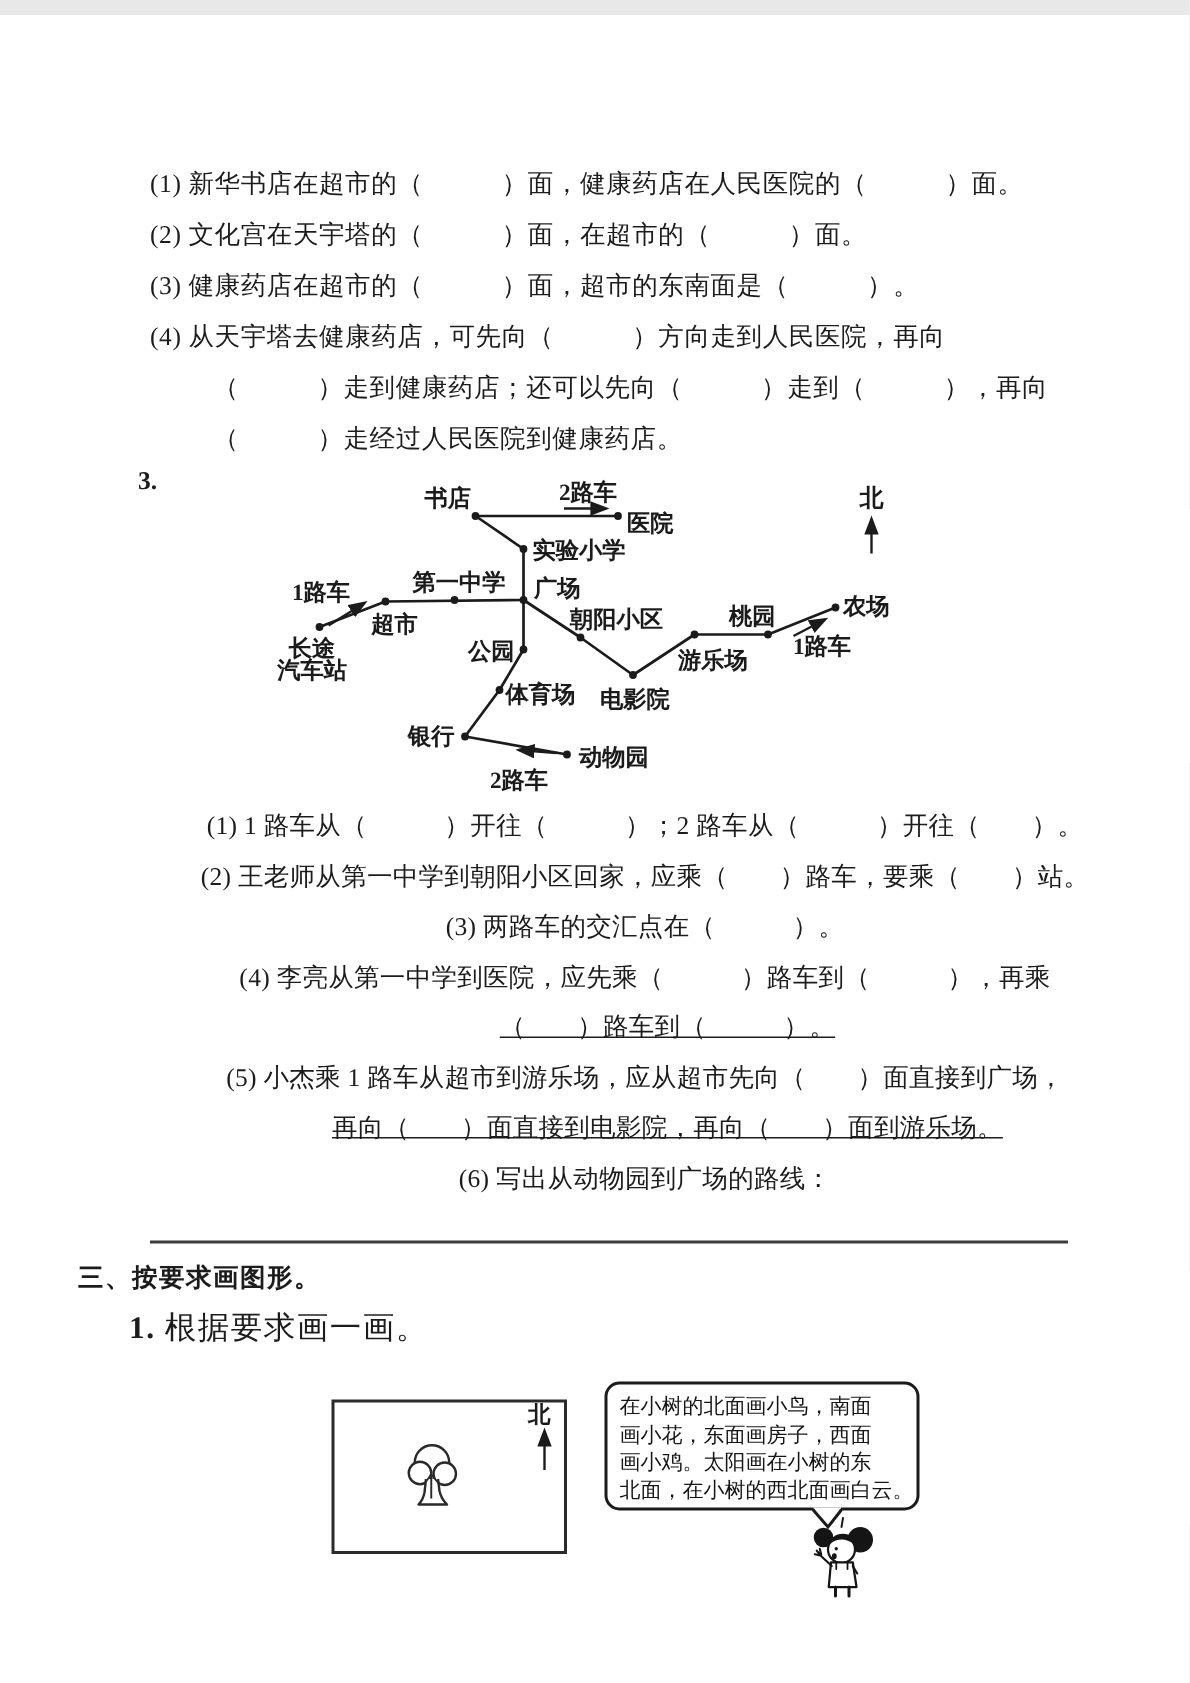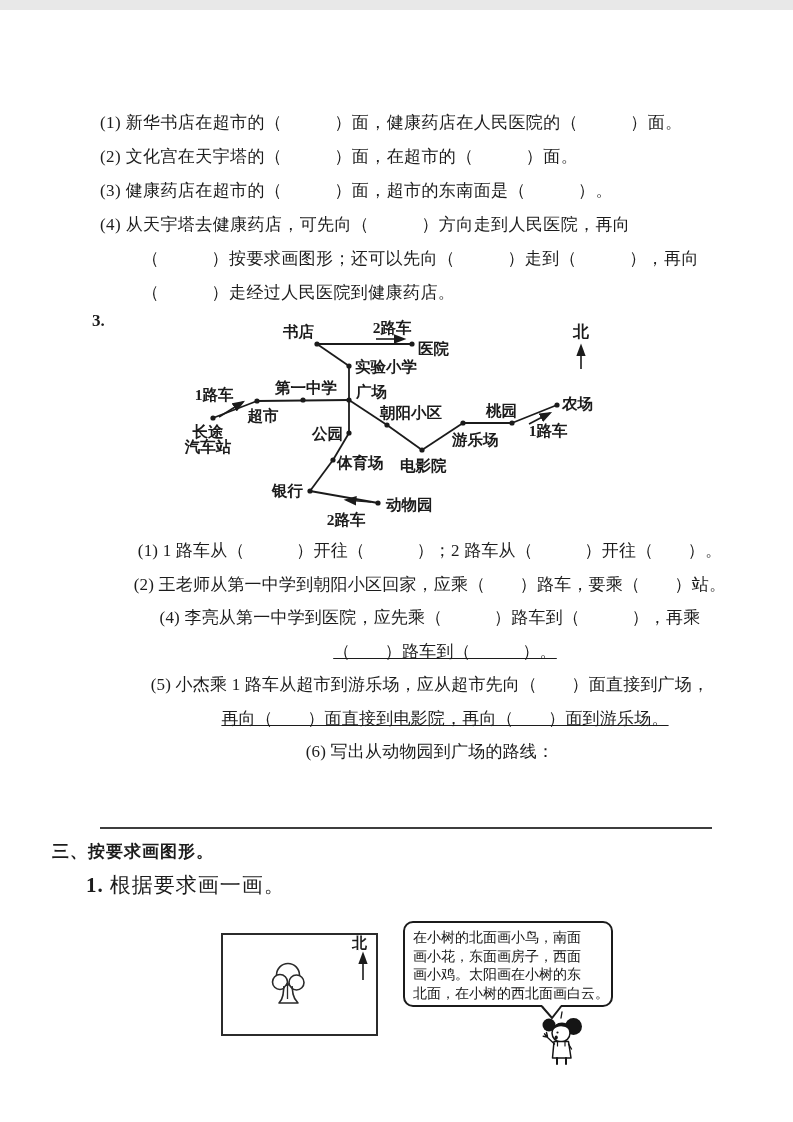--- a/index.html
+++ b/index.html
@@ -34,21 +34,21 @@
 </head>
 <body>
 
 <div class="page">
 
   <div class="qblock" style="left:100px;top:96px;width:660px;">
     <div class="q-line">(1) 新华书店在超市的（　　　）面，健康药店在人民医院的（　　　）面。</div>
     <div class="q-line">(2) 文化宫在天宇塔的（　　　）面，在超市的（　　　）面。</div>
     <div class="q-line">(3) 健康药店在超市的（　　　）面，超市的东南面是（　　　）。</div>
     <div class="q-line">(4) 从天宇塔去健康药店，可先向（　　　）方向走到人民医院，再向</div>
-    <div class="q-line indent-a">（　　　）按要求画图形；还可以先向（　　　）走到（　　　），再向</div>
+    <div class="q-line indent-a">（　　　）走到健康药店；还可以先向（　　　）走到（　　　），再向</div>
     <div class="q-line indent-a">（　　　）走经过人民医院到健康药店。</div>
   </div>
 
   <div class="map-label">3.</div>
 
   <svg class="map-svg" width="650" height="225" viewBox="0 300 650 225">
     <defs>
       <marker id="ah" markerWidth="9" markerHeight="8" refX="6.5" refY="3" orient="auto">
         <path d="M0,0 L8,3 L0,6 Z" fill="#1b1b1b"></path>
       </marker>
@@ -115,20 +115,21 @@
       </g>
     <g id="map-north">
         <line x1="581" y1="359" x2="581" y2="336" stroke="#1b1b1b" stroke-width="1.6" marker-end="url(#ah)"></line>
         <text x="581" y="327" text-anchor="middle" font-size="16" font-weight="600" font-family="&quot;Liberation Serif&quot;,&quot;DejaVu Serif&quot;,serif">北</text>
       </g>
   </svg>
 
   <div class="qblock" style="left:100px;top:524px;width:660px;">
     <div class="q-line-b">(1) 1 路车从（　　　）开往（　　　）；2 路车从（　　　）开往（　　）。</div>
     <div class="q-line-b">(2) 王老师从第一中学到朝阳小区回家，应乘（　　）路车，要乘（　　）站。</div>
+    <div class="q-line-b">(3) 两路车的交汇点在（　　　）。</div>
     <div class="q-line-b">(4) 李亮从第一中学到医院，应先乘（　　　）路车到（　　　），再乘</div>
     <div class="q-line-b indent-b">（　　）路车到（　　　）。</div>
     <div class="q-line-b">(5) 小杰乘 1 路车从超市到游乐场，应从超市先向（　　）面直接到广场，</div>
     <div class="q-line-b indent-b">再向（　　）面直接到电影院，再向（　　）面到游乐场。</div>
     <div class="q-line-b">(6) 写出从动物园到广场的路线：</div>
   </div>
 
   <div class="divider"></div>
   <div class="sec-title">三、按要求画图形。</div>
   <div class="sec-item">

